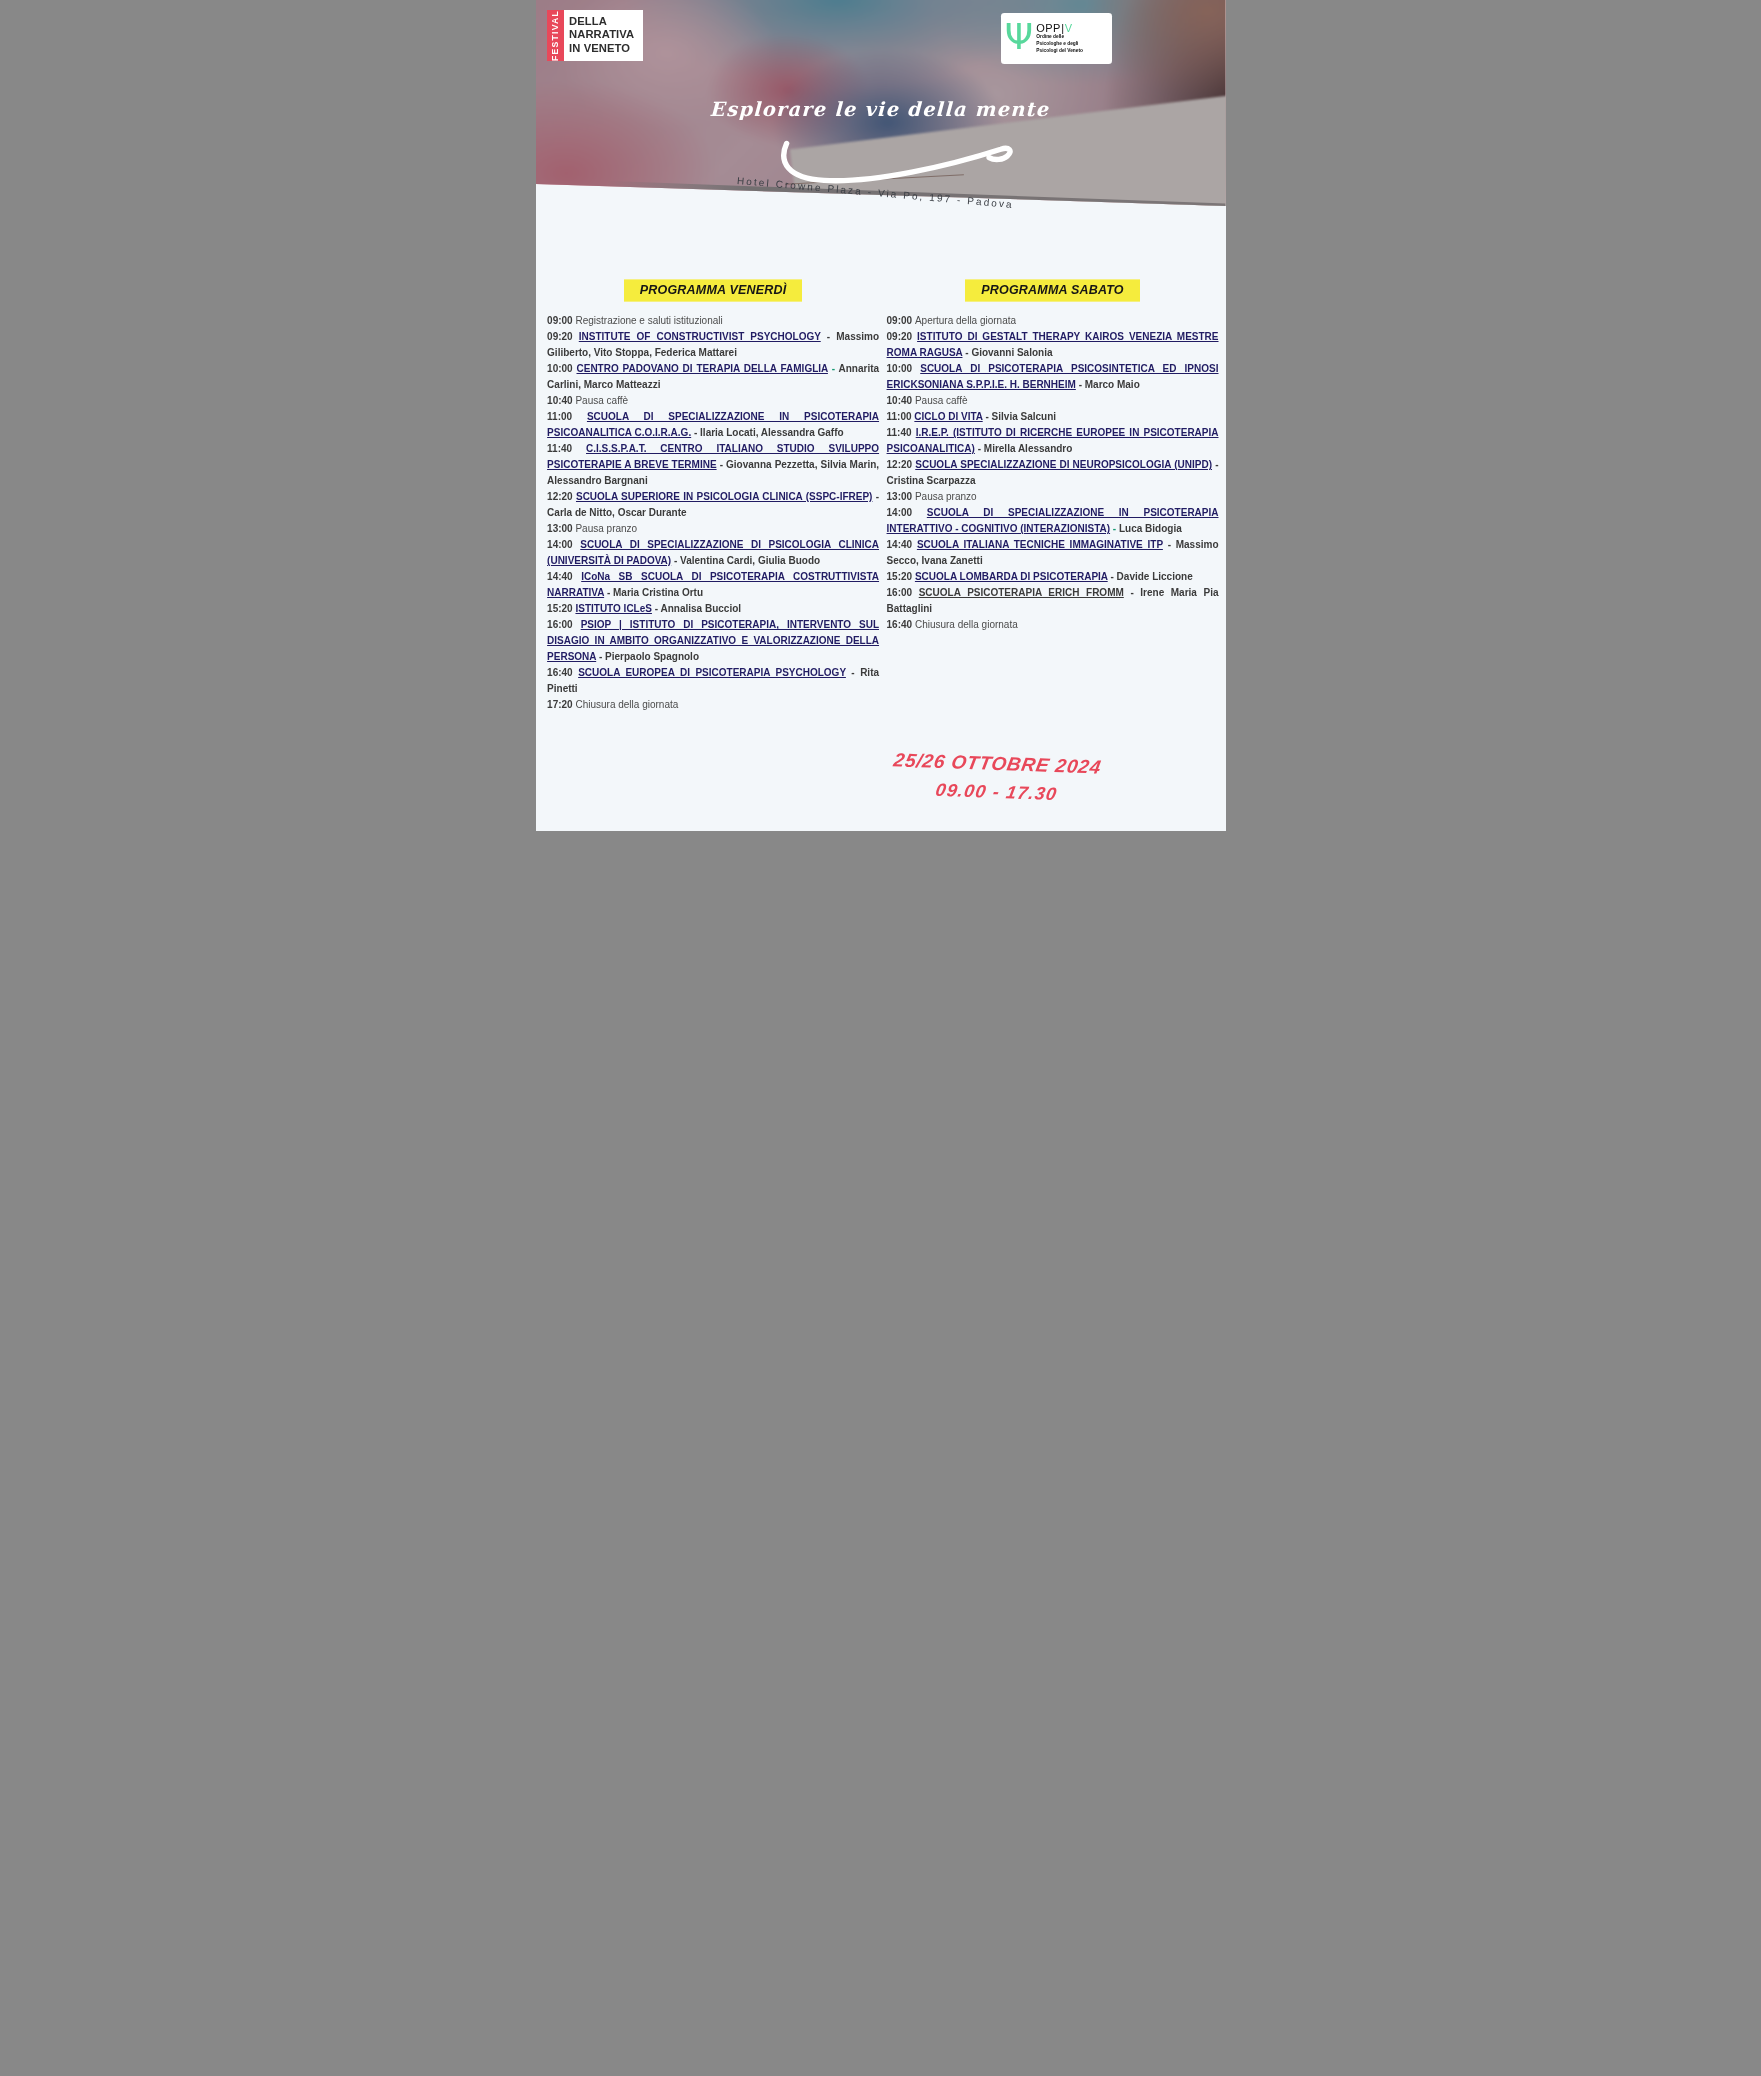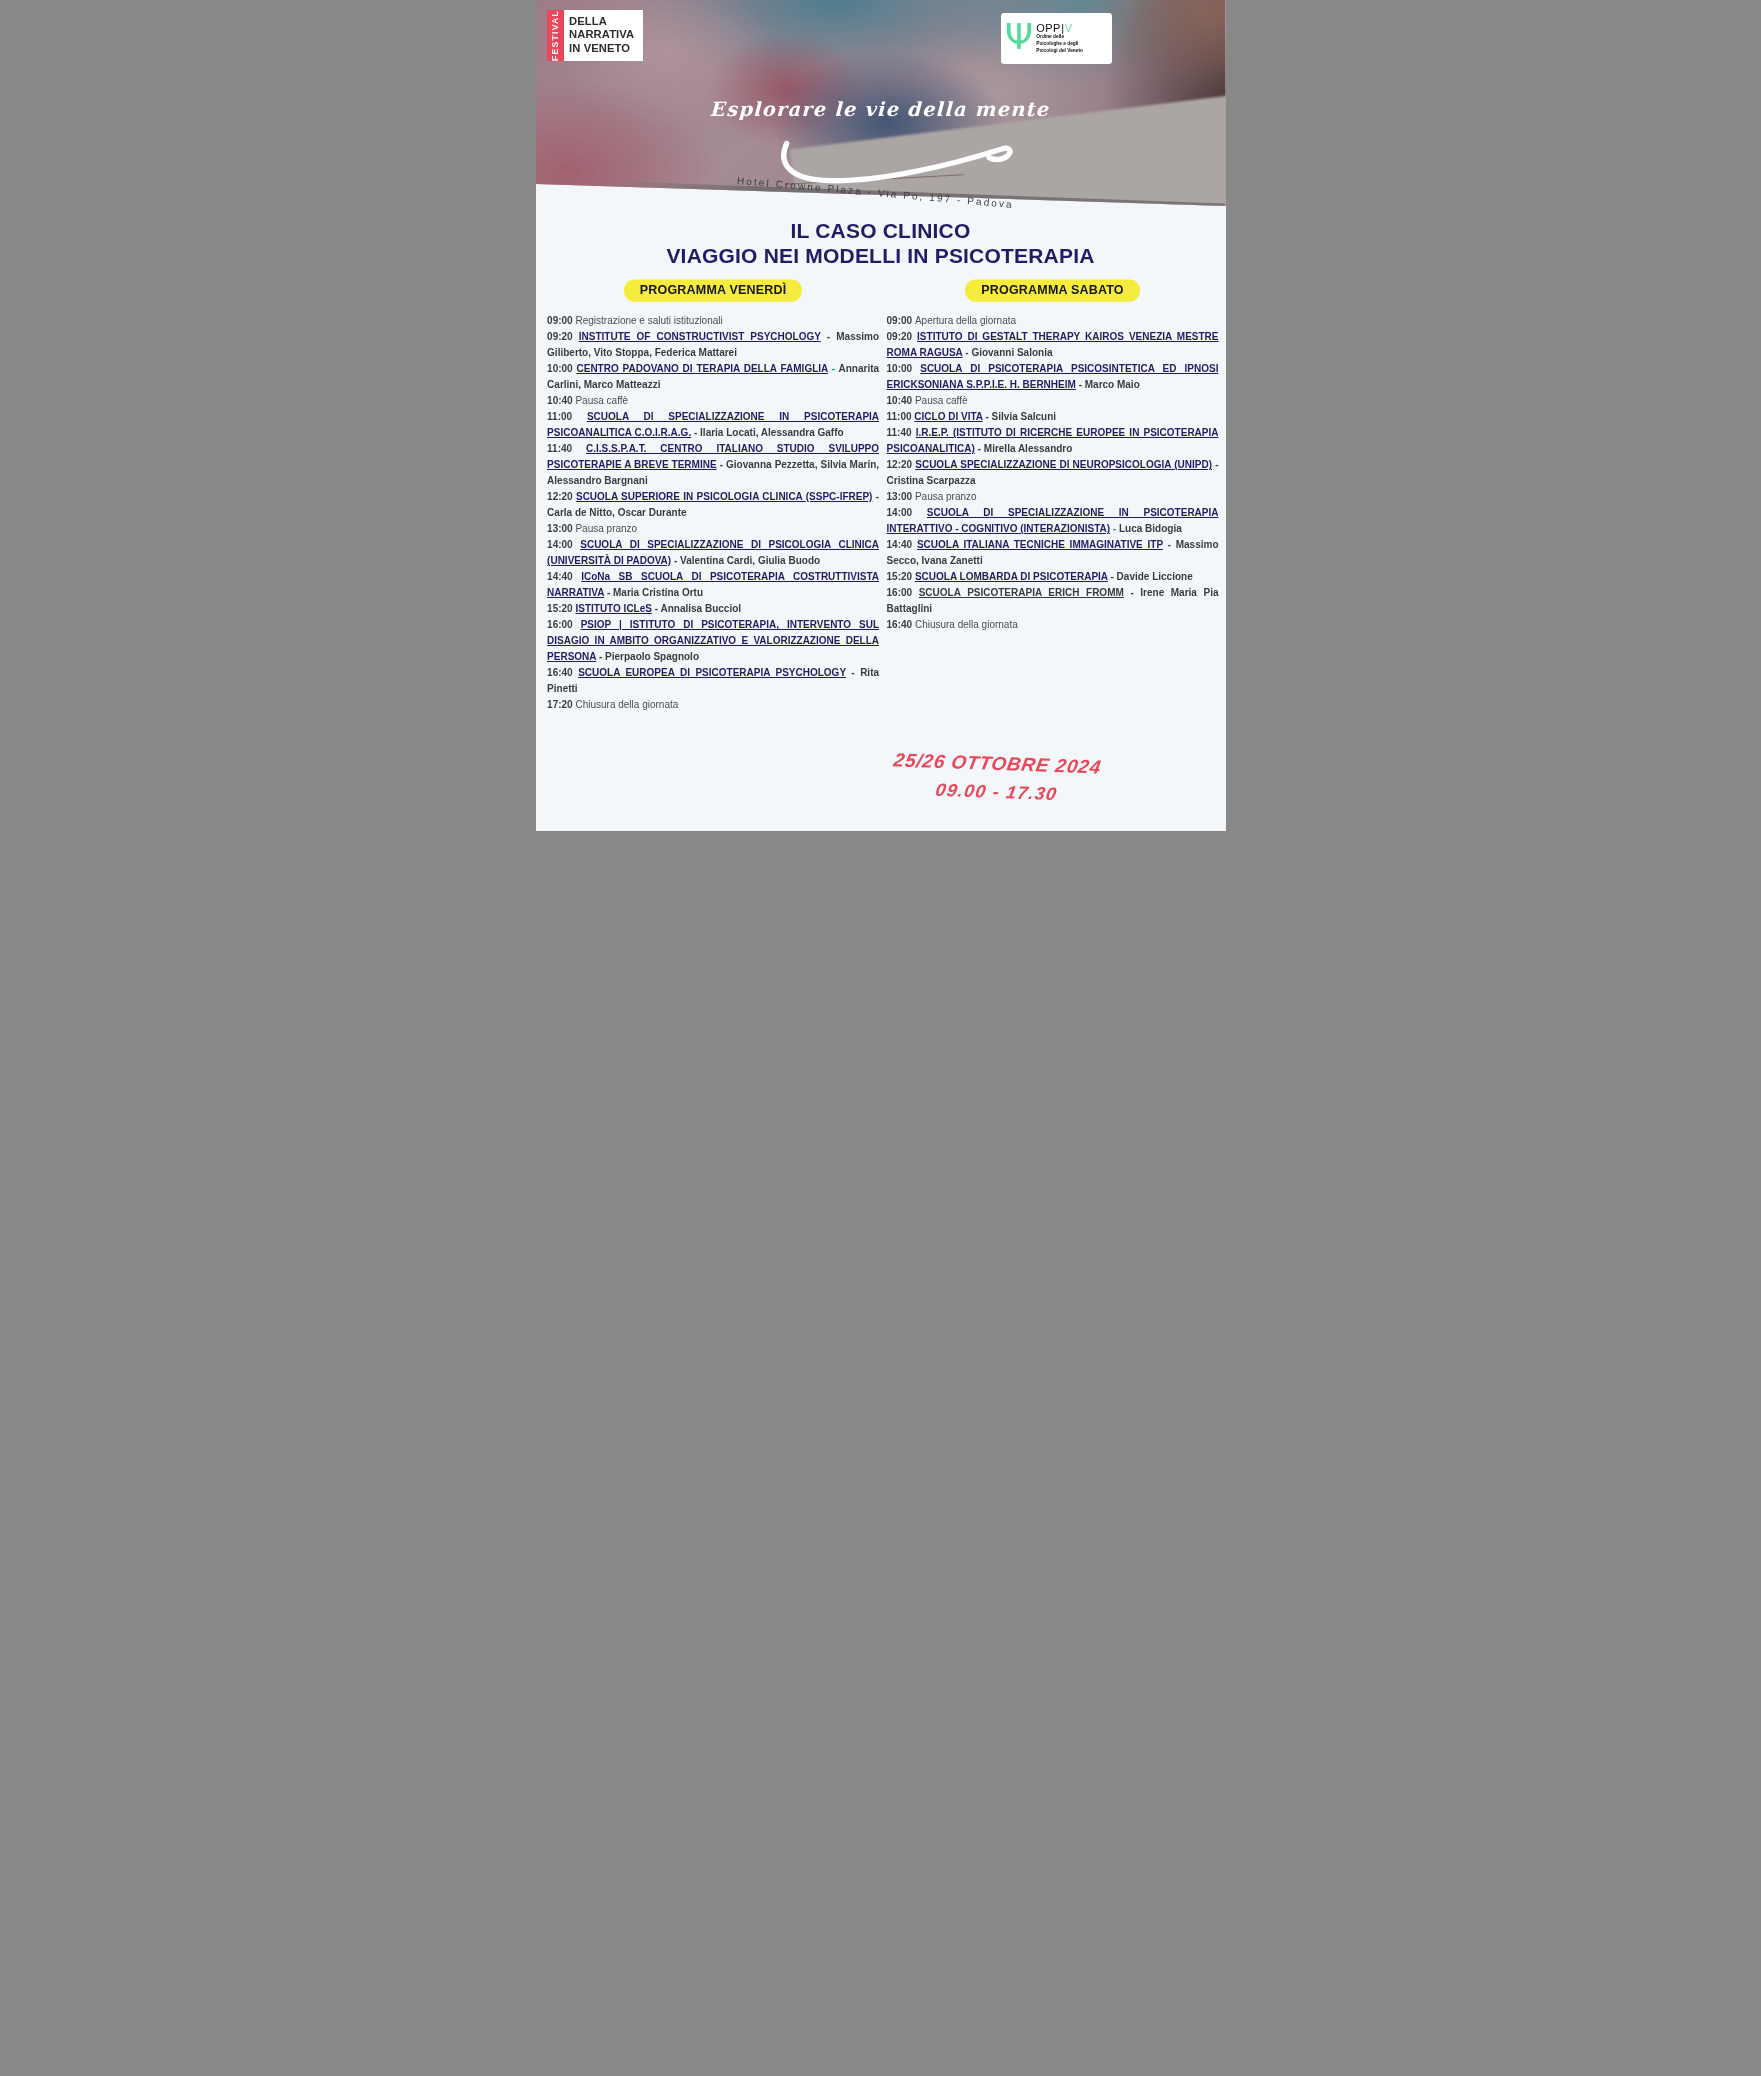--- a/index.html
+++ b/index.html
@@ -59,22 +59,22 @@
   
   .venue{position:absolute;top:187px;left:50%;transform:translateX(-52%) rotate(5deg);
         white-space:nowrap;color:#3b3f45;font-size:10px;letter-spacing:2.1px;z-index:6;}
   .title{position:absolute;top:219px;left:0;width:100%;text-align:center;color:var(--navy);
         font-weight:800;font-size:21px;line-height:1.18;letter-spacing:0.2px;}
 
   
   .columns{position:absolute;top:280px;left:11.6px;right:7px;display:flex;gap:7.5px;}
   .program{flex:1;min-width:0;}
   .program-header{width:max-content;margin:0 auto;background:var(--yellow);color:#161616;
-        font-weight:800;font-size:12.5px;letter-spacing:0.2px;padding:3.3px 16px;border-radius:10px;
-        transform:scaleY(1.06);}
+        font-weight:800;font-size:12.5px;letter-spacing:0.2px;padding:3.3px 16px;border-radius:0;
+        transform:scaleY(1.06);font-style:italic;}
   .items{margin-top:12.5px;}
   .item{text-align:justify;font-size:10px;line-height:16px;font-weight:700;color:var(--text-dark);}
   .item .time{color:var(--text-dark);}
   .item .school{color:var(--navy);text-decoration:underline;}
   .item .school.muted{color:var(--text-dark);}
   .item .names{color:var(--text-dark);}
   .item .plain{font-weight:400;color:var(--text-plain);}
   .item .dash{color:var(--text-dark);}
   .item .dash.green{color:var(--green-dash);}
 
@@ -119,24 +119,20 @@
         </div>
     </div>
   </div>
 
   <div class="tagline">Esplorare le vie della mente</div>
   <svg class="swoosh" width="249" height="48" viewBox="0 0 600 115">
     <path d="M28 8 C8 52 30 92 118 97 C238 104 420 62 544 22 C564 15 574 26 560 38 C550 47 530 50 516 42" fill="none" stroke="#ffffff" stroke-width="13" stroke-linecap="round"></path>
   </svg>
 
   <div class="venue">Hotel Crowne Plaza - Via Po, 197 - Padova</div>
-  <h1 class="title">
-    <span>IL CASO CLINICO</span><br>
-    <span>VIAGGIO NEI MODELLI IN PSICOTERAPIA</span>
-  </h1>
 
   <div class="columns">
     <section class="program">
       <div class="program-header">PROGRAMMA VENERDÌ</div>
       <div class="items">
           <p class="item"><span class="time">09:00</span> <span class="plain">Registrazione e saluti istituzionali</span></p>
           <p class="item"><span class="time">09:20</span> <span class="school">INSTITUTE OF CONSTRUCTIVIST PSYCHOLOGY</span> <span class="dash">-</span> <span class="names">Massimo Giliberto, Vito Stoppa, Federica Mattarei</span></p>
           <p class="item"><span class="time">10:00</span> <span class="school">CENTRO PADOVANO DI TERAPIA DELLA FAMIGLIA</span> <span class="dash green">-</span> <span class="names">Annarita Carlini, Marco Matteazzi</span></p>
           <p class="item"><span class="time">10:40</span> <span class="plain">Pausa caffè</span></p>
           <p class="item"><span class="time">11:00</span> <span class="school">SCUOLA DI SPECIALIZZAZIONE IN PSICOTERAPIA PSICOANALITICA C.O.I.R.A.G.</span> <span class="dash">-</span> <span class="names">Ilaria Locati, Alessandra Gaffo</span></p>

